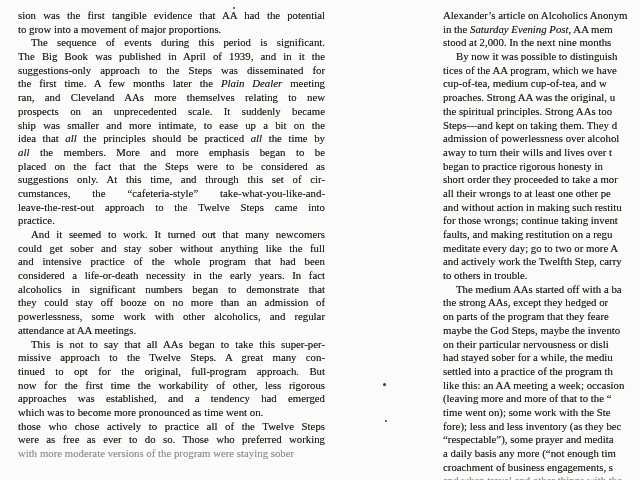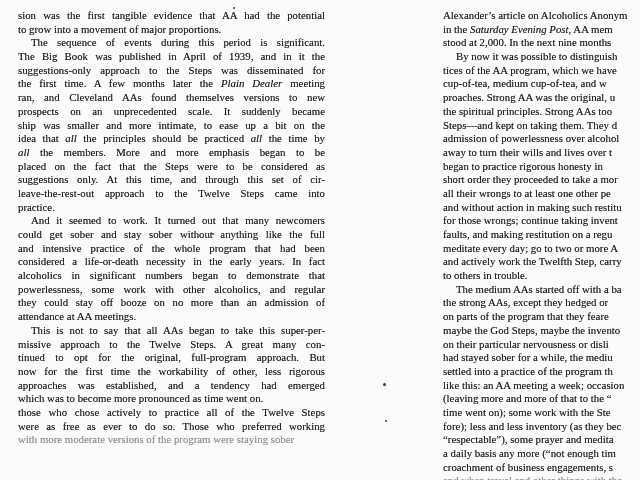--- a/index.html
+++ b/index.html
@@ -40,36 +40,37 @@
 </head>
 <body>
 
 <div class="page-col left-col">
     <div class="line"><span>sion was the first tangible evidence that AA had the potential</span></div>
     <div class="line end"><span>to grow into a movement of major proportions.</span></div>
     <div class="line indent"><span>The sequence of events during this period is significant.</span></div>
     <div class="line"><span>The Big Book was published in April of 1939, and in it the</span></div>
     <div class="line"><span>suggestions-only approach to the Steps was disseminated for</span></div>
     <div class="line"><span>the first time. A few months later the </span><span class="it">Plain Dealer</span><span> meeting</span></div>
-    <div class="line"><span>ran, and Cleveland AAs found themselves versions to new</span></div>
+    <div class="line"><span>ran, and Cleveland AAs more themselves relating to new</span></div>
     <div class="line"><span>prospects on an unprecedented scale. It suddenly became</span></div>
     <div class="line"><span>ship was smaller and more intimate, to ease up a bit on the</span></div>
     <div class="line"><span>idea that </span><span class="it">all</span><span> the principles should be practiced </span><span class="it">all</span><span> the time by</span></div>
     <div class="line"><span class="it">all</span><span> the members. More and more emphasis began to be</span></div>
     <div class="line"><span>placed on the fact that the Steps were to be considered as</span></div>
     <div class="line"><span>suggestions only. At this time, and through this set of cir-</span></div>
+    <div class="line"><span>cumstances, the “cafeteria-style” take-what-you-like-and-</span></div>
     <div class="line"><span>leave-the-rest-out approach to the Twelve Steps came into</span></div>
     <div class="line end"><span>practice.</span></div>
     <div class="line indent"><span>And it seemed to work. It turned out that many newcomers</span></div>
     <div class="line"><span>could get sober and stay sober without anything like the full</span></div>
     <div class="line"><span>and intensive practice of the whole program that had been</span></div>
     <div class="line"><span>considered a life-or-death necessity in the early years. In fact</span></div>
     <div class="line"><span>alcoholics in significant numbers began to demonstrate that</span></div>
+    <div class="line"><span>they could stay off booze on no more than an admission of</span></div>
     <div class="line"><span>powerlessness, some work with other alcoholics, and regular</span></div>
-    <div class="line"><span>they could stay off booze on no more than an admission of</span></div>
     <div class="line end"><span>attendance at AA meetings.</span></div>
     <div class="line indent"><span>This is not to say that all AAs began to take this super-per-</span></div>
     <div class="line"><span>missive approach to the Twelve Steps. A great many con-</span></div>
     <div class="line"><span>tinued to opt for the original, full-program approach. But</span></div>
     <div class="line"><span>now for the first time the workability of other, less rigorous</span></div>
     <div class="line"><span>approaches was established, and a tendency had emerged</span></div>
     <div class="line end"><span>which was to become more pronounced as time went on.</span></div>
     <div class="line"><span>those who chose actively to practice all of the Twelve Steps</span></div>
     <div class="line"><span>were as free as ever to do so. Those who preferred working</span></div>
     <div class="line end faint"><span>with more moderate versions of the program were staying sober</span></div>

